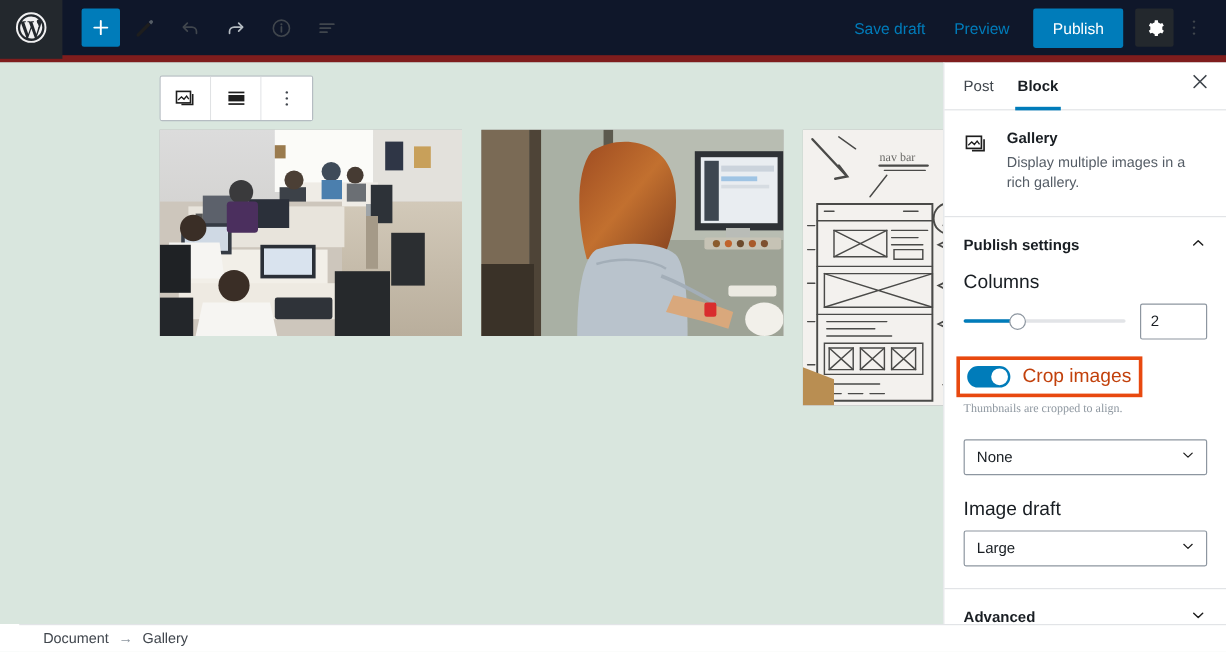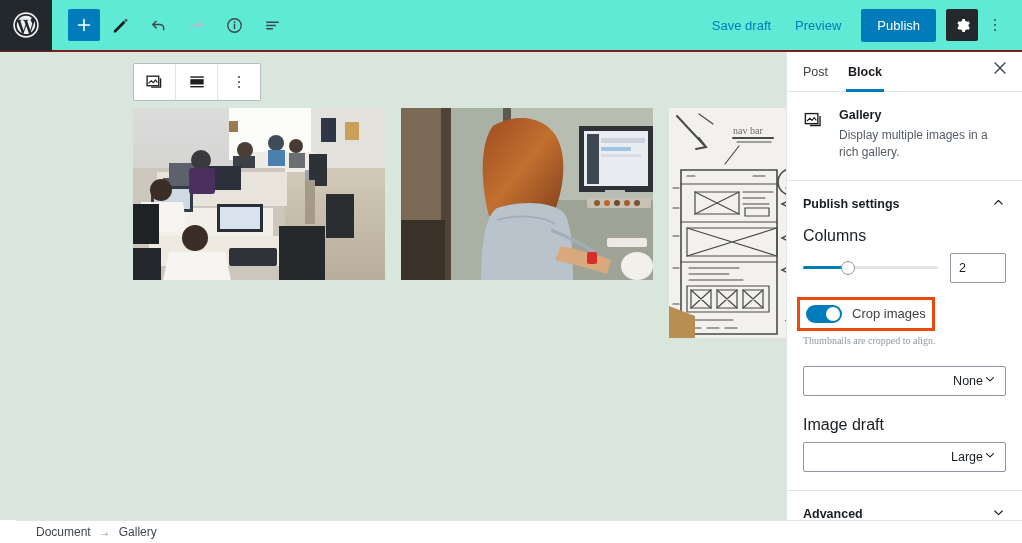--- a/index.html
+++ b/index.html
@@ -7,21 +7,21 @@
     width: 1022px; height: 543px;
     font-family: "Liberation Sans", sans-serif;
     background: #ffffff;
     overflow: hidden;
   }
   .app { position: relative; width: 1022px; height: 543px; }
 
   
   .topbar {
     position: absolute; top: 0; left: 0; width: 1022px; height: 52px;
-    background: #5eead4; border-bottom: 2px solid #7f1d1d;
+    background: #0f172a; border-bottom: 6px solid #7f1d1d;
     display: flex; align-items: center;
   }
   .wp-logo {
     width: 52px; height: 52px; background: #23282d;
     display: flex; align-items: center; justify-content: center; flex: 0 0 52px;
   }
   .wp-logo svg { display: block; }
   .tb-left { display: flex; align-items: center; gap: 2px; padding-left: 16px; }
   .tb-btn {
     width: 36px; height: 36px; display: flex; align-items: center; justify-content: center;
@@ -149,27 +149,27 @@
   }
   .toggle {
     width: 36px; height: 18px; border-radius: 9px; background: #007cba;
     position: relative; cursor: pointer; flex: 0 0 36px;
     border: 2px solid #007cba;
   }
   .toggle .knob {
     position: absolute; top: 0px; right: 0px;
     width: 14px; height: 14px; border-radius: 50%; background: #fff;
   }
-  .toggle-label { font-size: 13px; color: #404040; white-space: nowrap; }
+  .toggle-label { font-size: 16px; color: #c2410c; white-space: nowrap; }
   .help-text { font-size: 10px; color: #8f98a1; margin-top: 4px; font-family: Liberation Serif, serif; }
 
   .sel-group { margin-top: 20px; }
   .select-box {
     width: 100%; height: 30px; border: 1px solid #8d96a0; border-radius: 2px;
-    background: #fff; display: flex; align-items: center; justify-content: flex-end;
+    background: #fff; display: flex; align-items: center; justify-content: space-between;
     padding: 0 8px 0 10px; cursor: pointer; font-size: 12.5px; color: #191e23;
   }
 
   
   .breadcrumb {
     position: absolute; bottom: 0; left: 16px; width: 1022px; height: 23px;
     background: #fff; border-top: 1px solid #e2e4e7;
     display: flex; align-items: center; padding-left: 20px; gap: 8px;
   }
   .bc-link { font-size: 12px; color: #40464d; cursor: pointer; }

